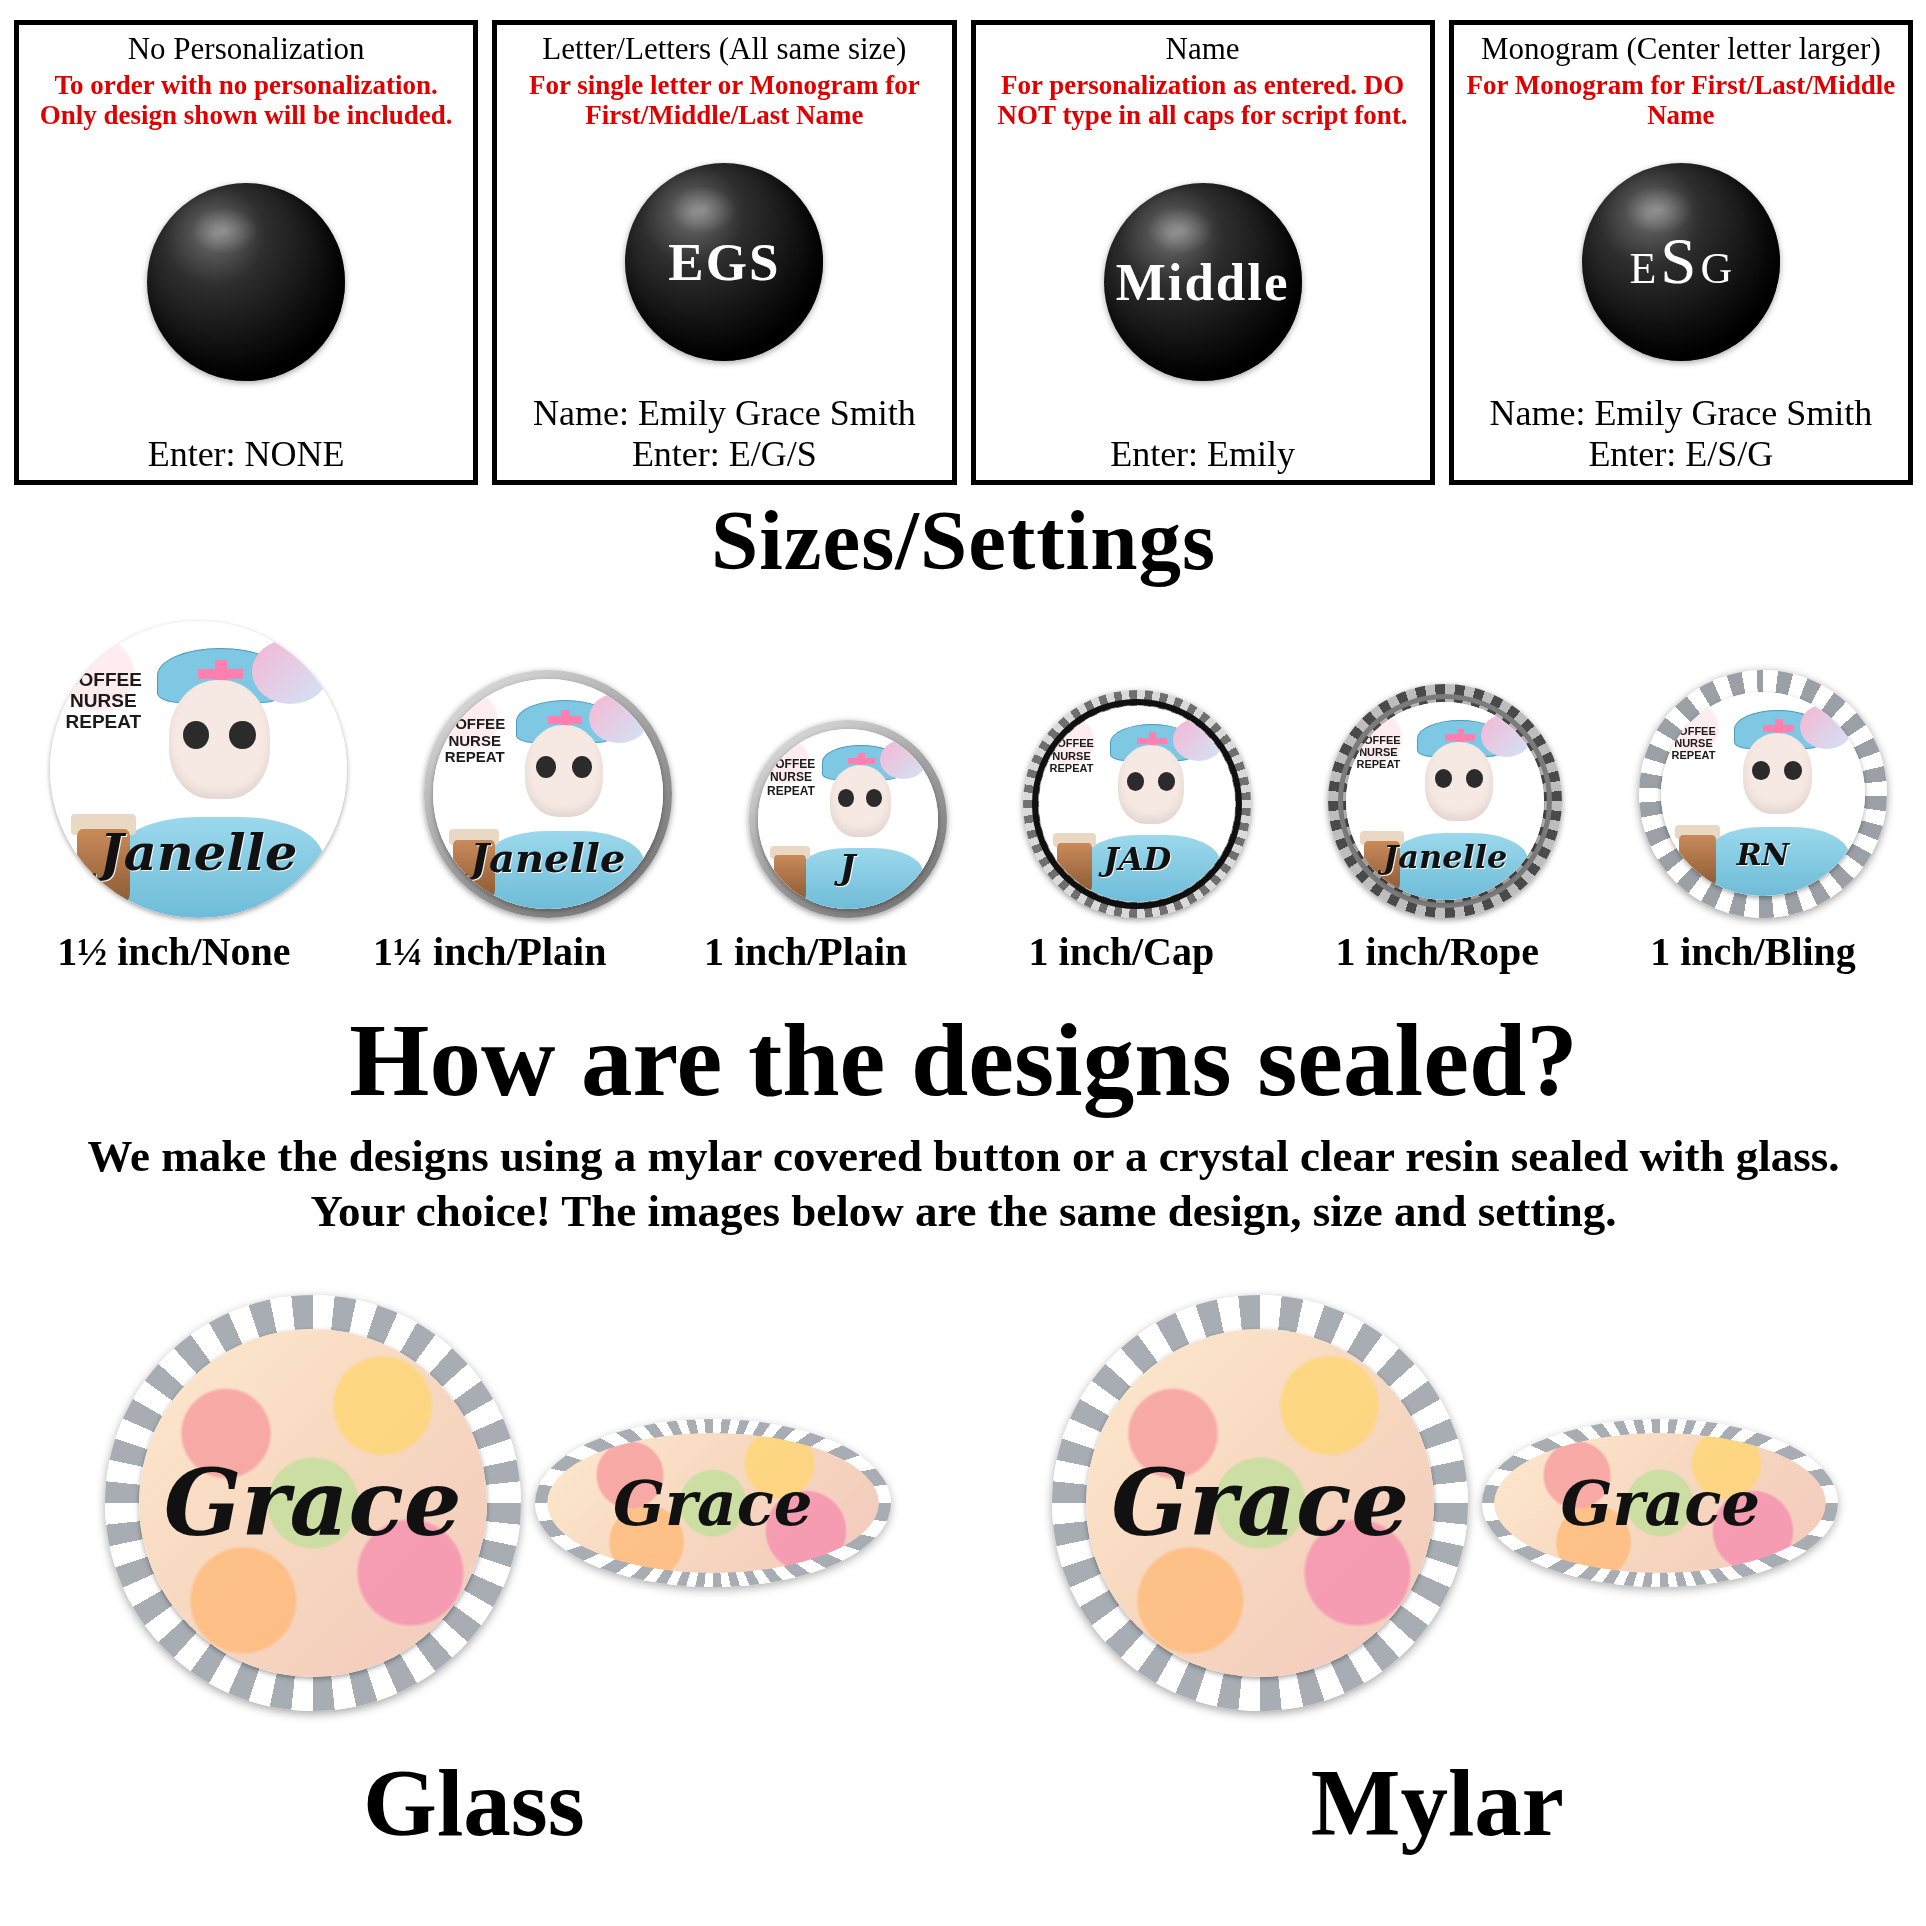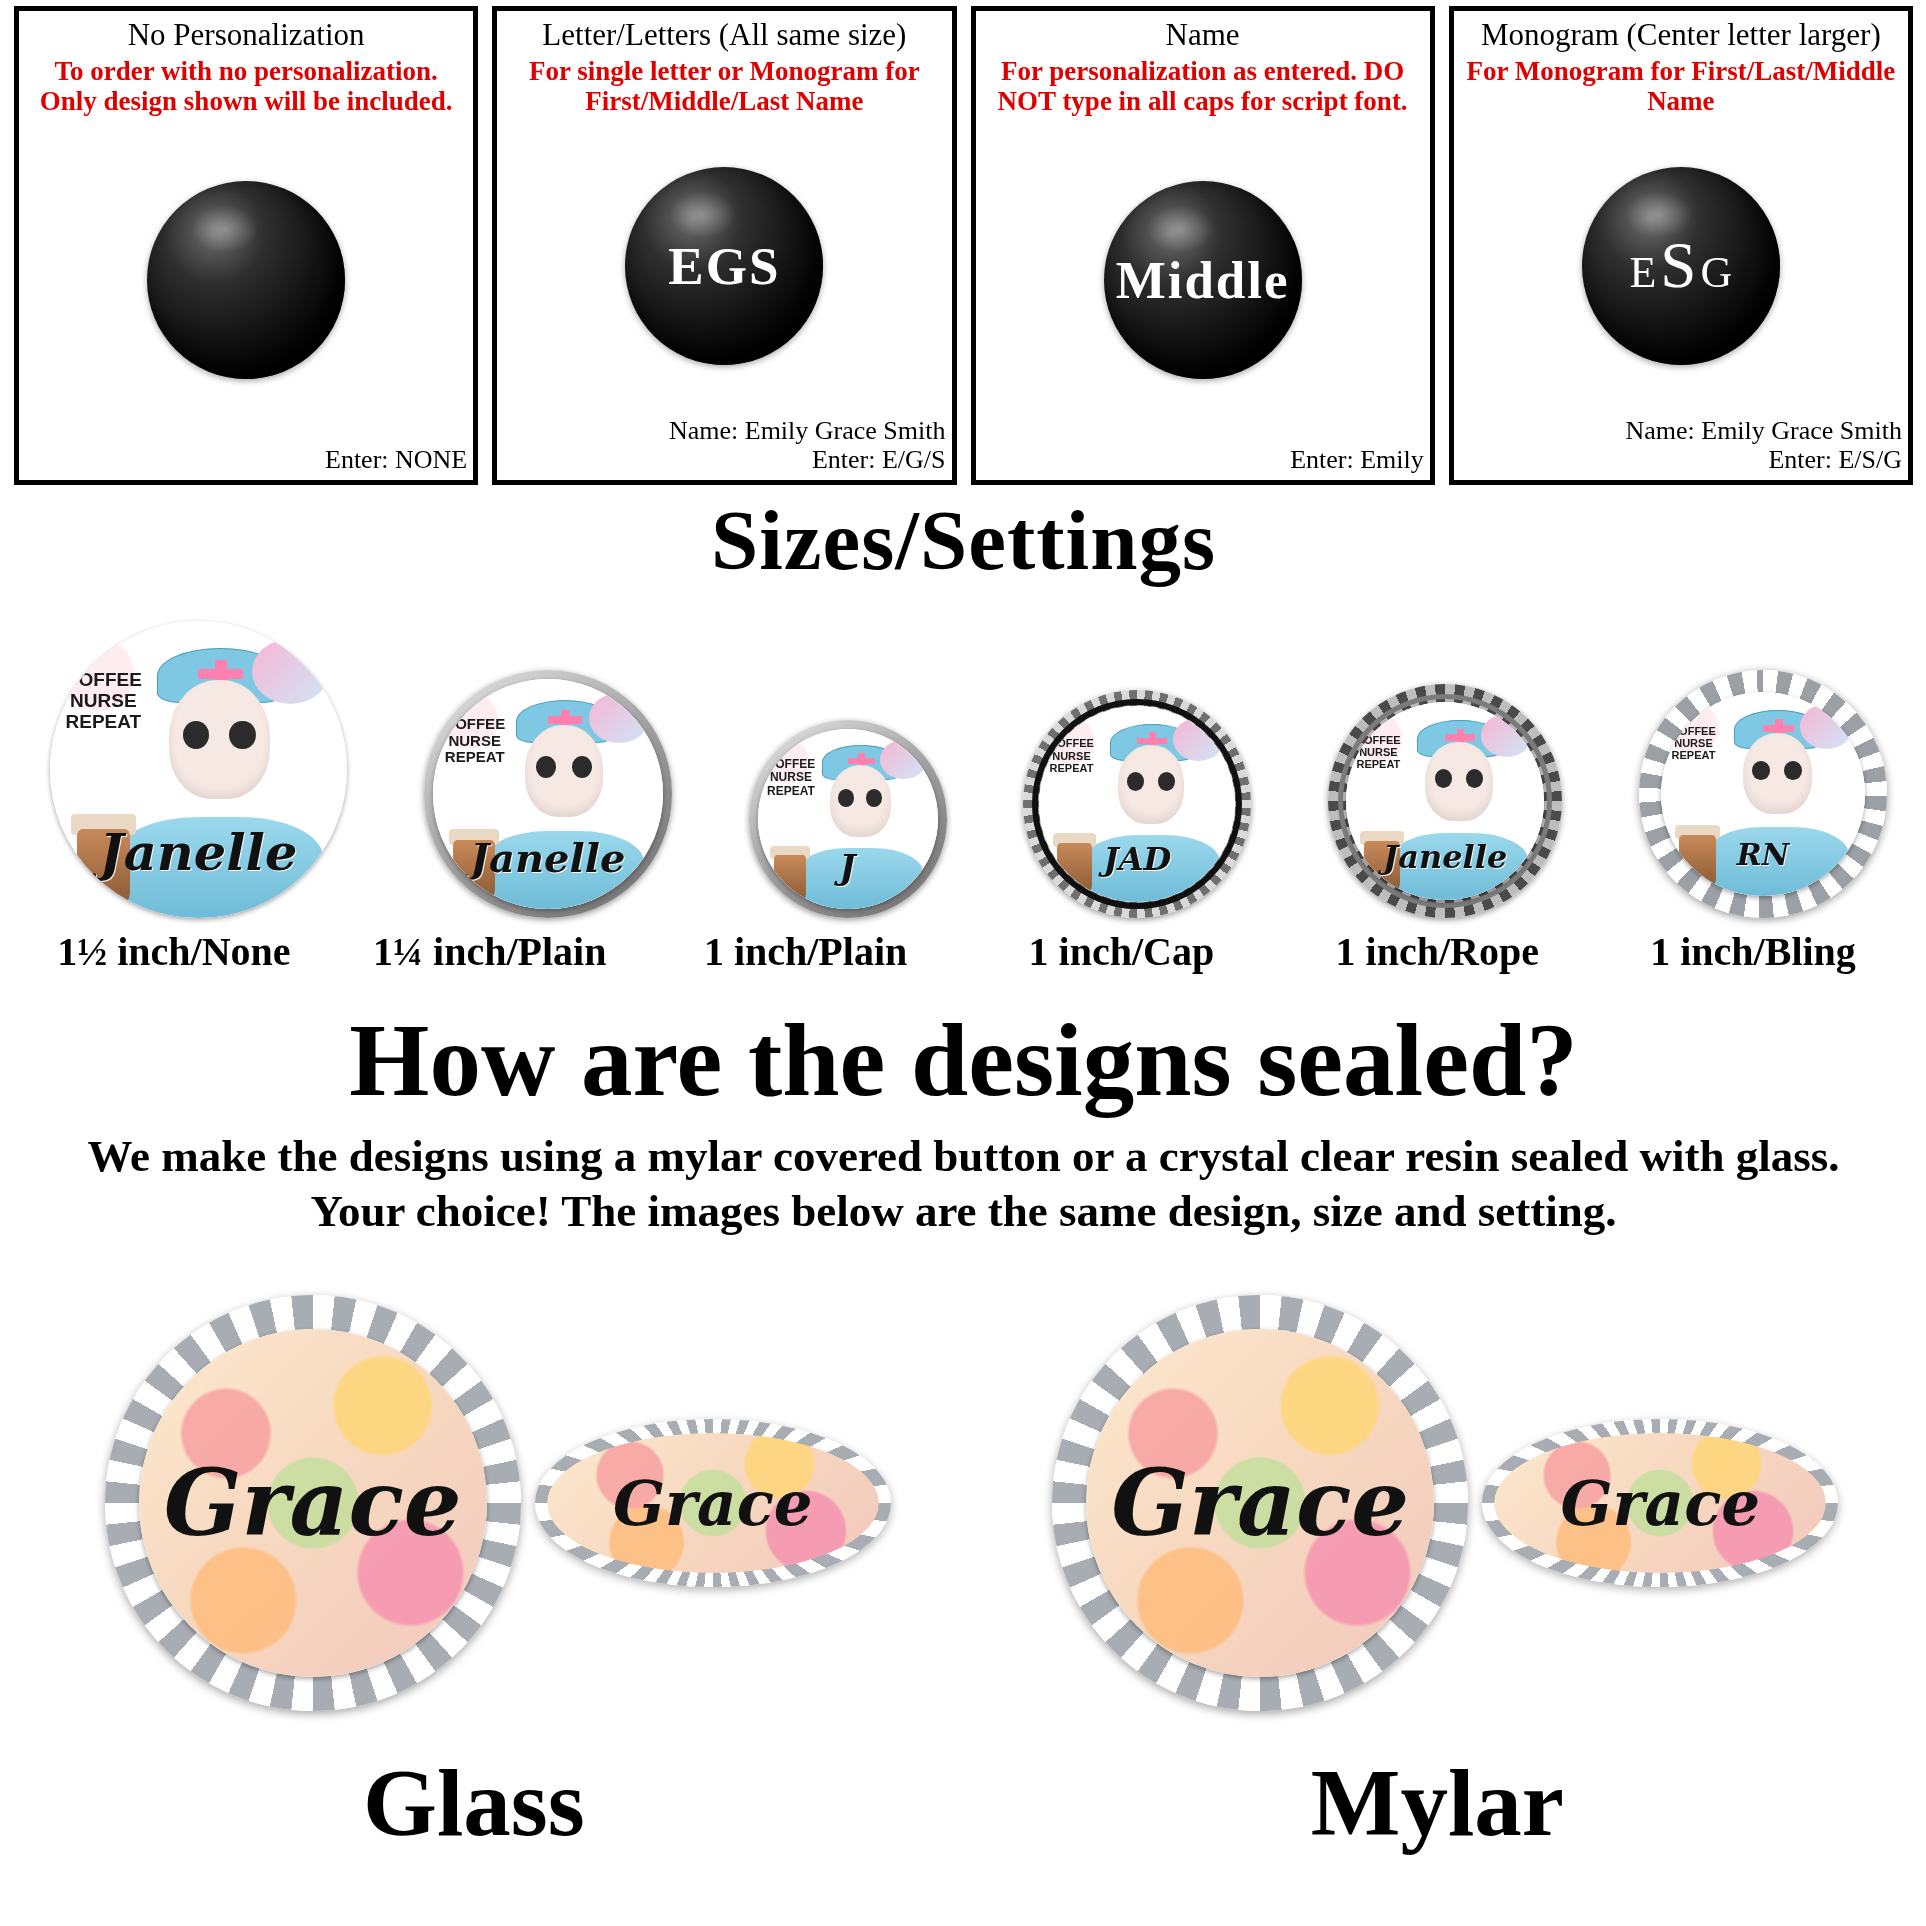--- a/index.html
+++ b/index.html
@@ -8,21 +8,21 @@
     background:#ffffff;
     font-family:"Liberation Serif", serif;
     color:#000;
     overflow:hidden;
     position:relative;
   }
   
   .options-row{
     display:flex;
     justify-content:space-between;
-    padding:6px 14px 0 14px;
+    padding:20px 14px 0 14px;
     box-sizing:border-box;
     gap:14px;
     height:485px;
   }
   .opt-box{
     border:5px solid #000;
     box-sizing:border-box;
     flex:1;
     display:flex;
     flex-direction:column;
@@ -83,22 +83,22 @@
   .bead-text.initials{font-size:53px;}
   .bead-text.name{font-size:53px;font-style:normal;}
   .mono{
     position:relative;z-index:2;
     display:flex;align-items:baseline;
     font-family:"Liberation Serif", serif;
   }
   .mono .small{font-size:44px;}
   .mono .big{font-size:65px;margin:0 4px;}
   .opt-footer{
-    font-size:26px;
-    text-align:right;
+    font-size:36px;
+    text-align:center;
     line-height:1.12;
     width:100%;
   }
   
   .section-title{
     text-align:center;
     font-size:85px;
     font-weight:bold;
     letter-spacing:1px;
     margin:6px 0 2px 0;

